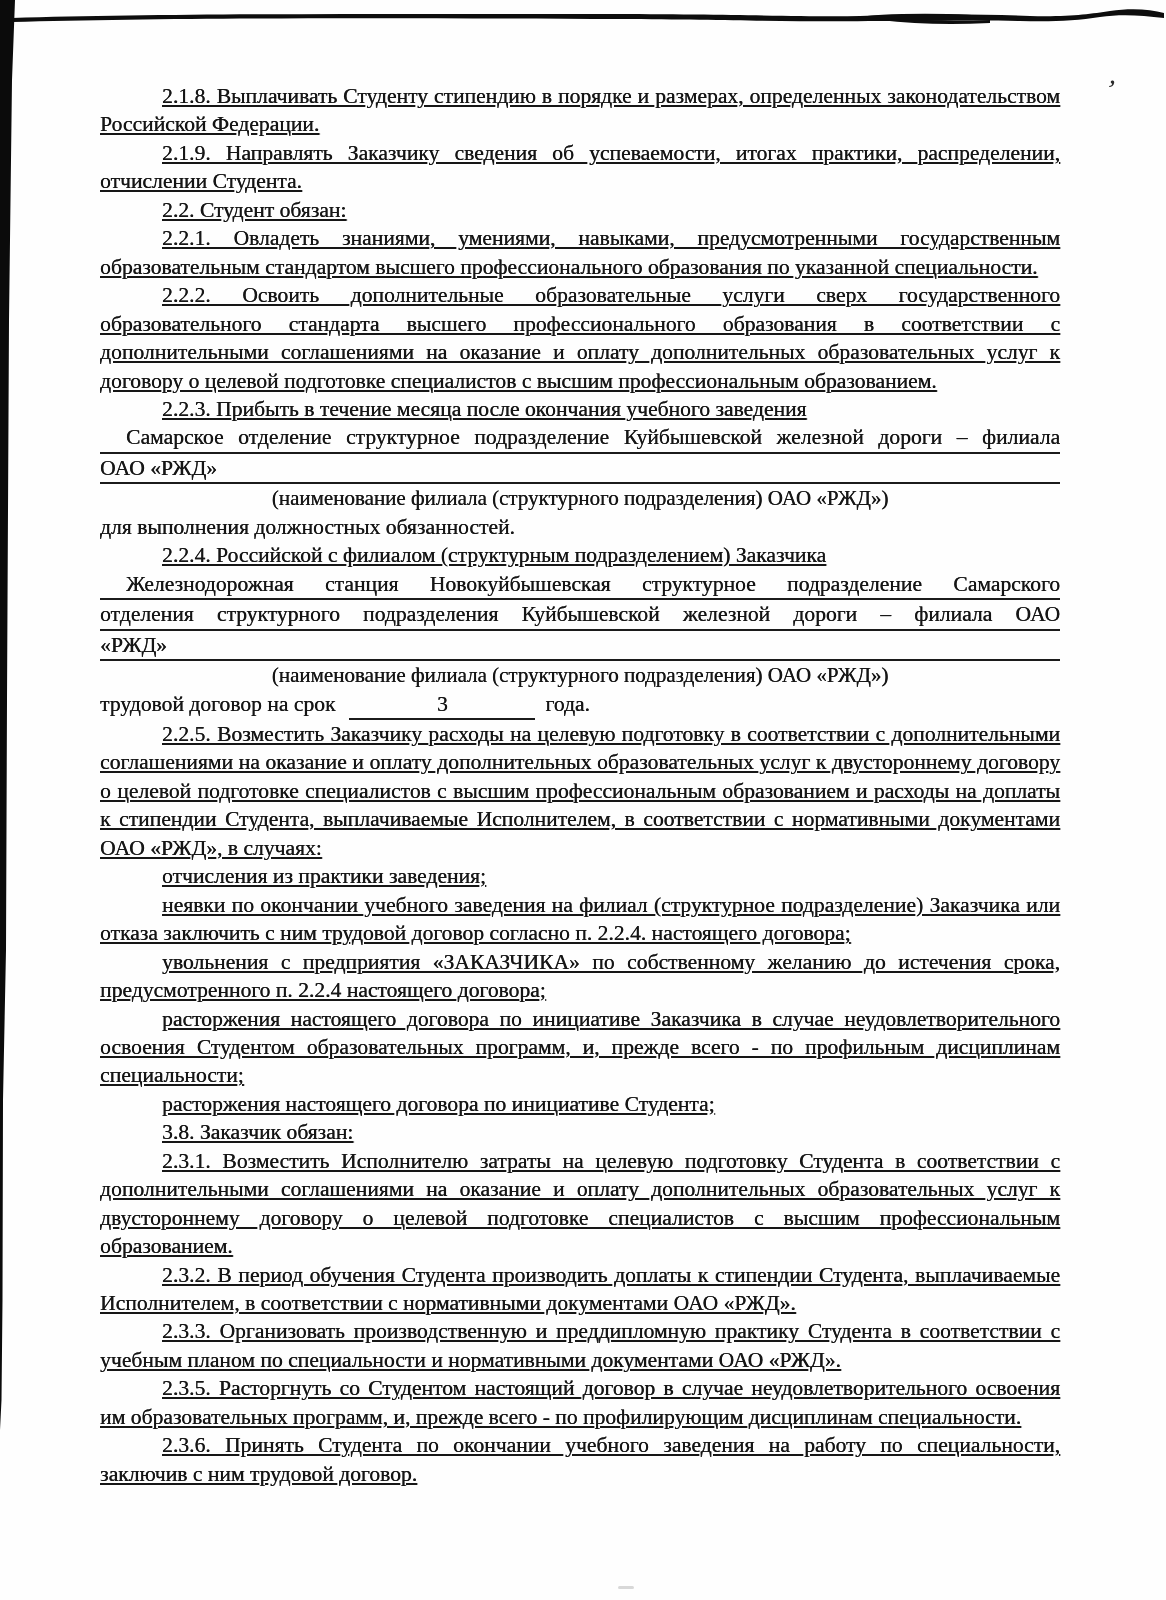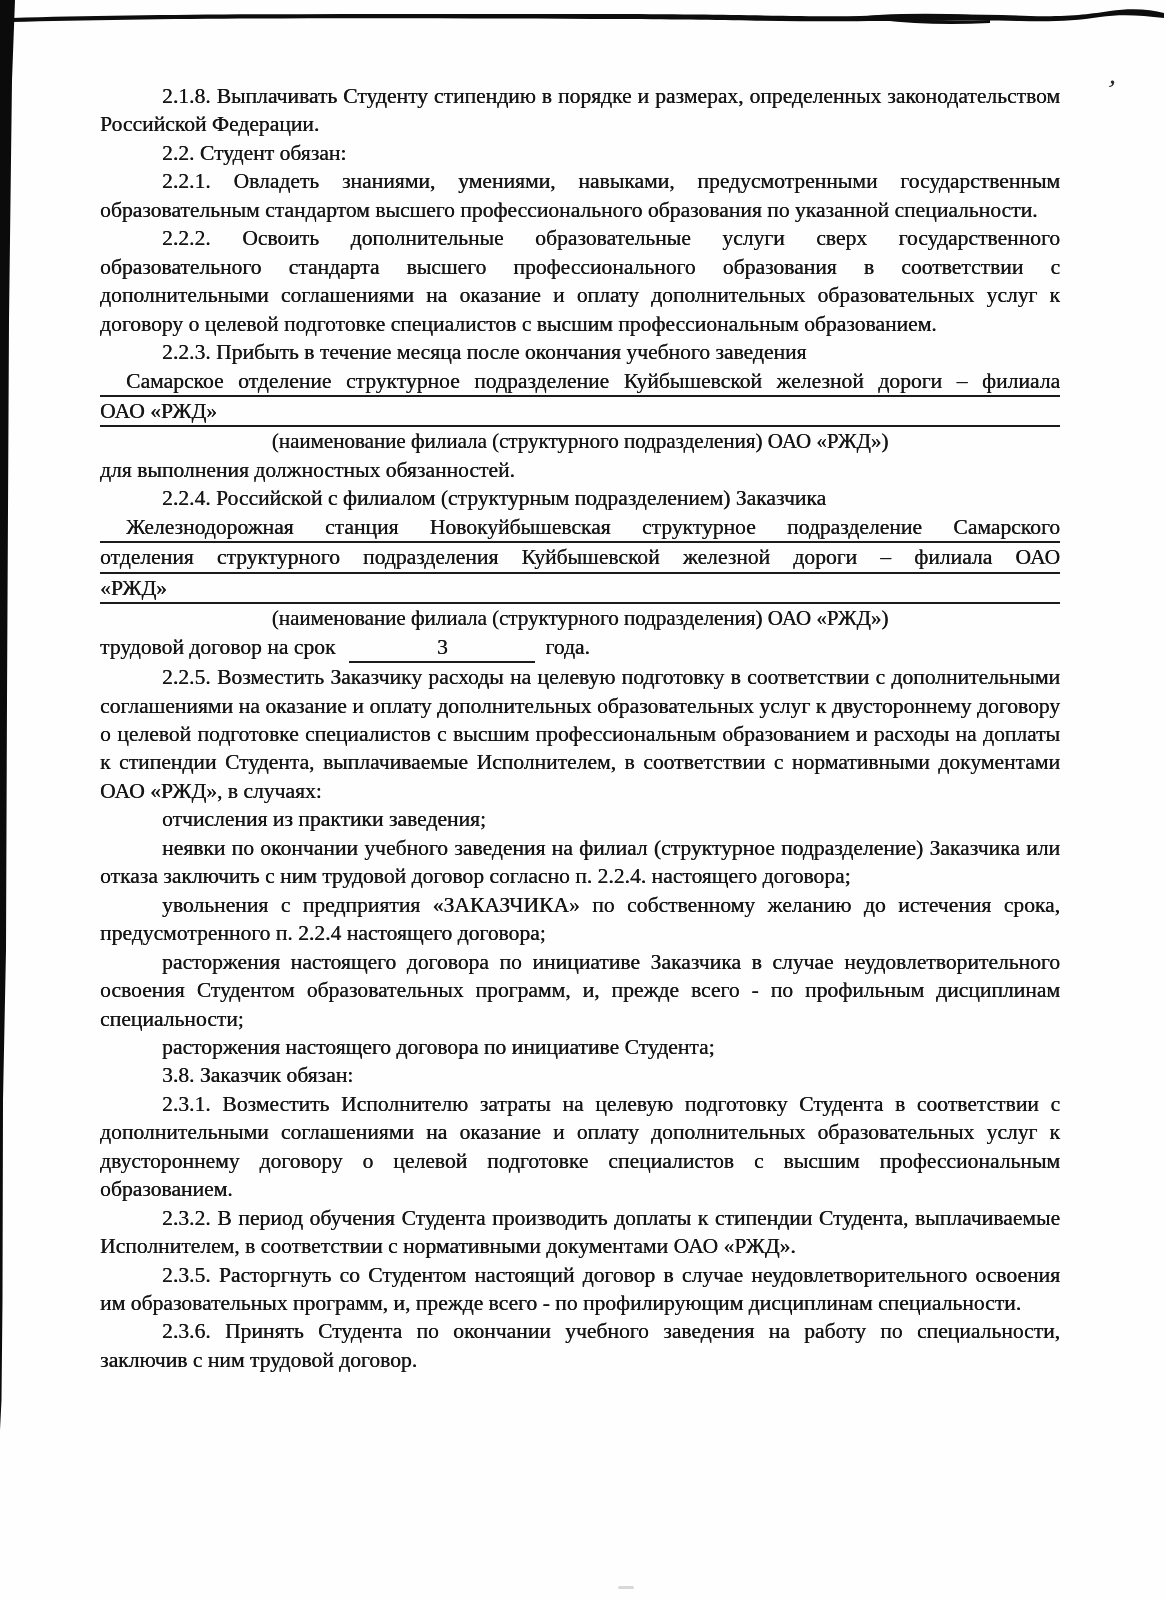--- a/index.html
+++ b/index.html
@@ -22,21 +22,21 @@
     position:absolute;left:618px;top:1586px;width:16px;height:3px;
     background:#c7c7c7;border-radius:2px;opacity:.7;
   }
   .content{
     position:absolute;left:100px;top:82px;width:960px;
     font-size:21.6px;line-height:28.45px;
     text-align:justify;
     text-shadow:0.35px 0 0 currentColor;
   }
   .content p{margin:0;}
-  .ind{text-indent:62px;}
+  .ind{text-indent:62px;text-decoration:underline;}
   .fill{
     border-bottom:2.5px solid #1b1b1b;
     text-align:justify;text-align-last:justify;
     white-space:nowrap;overflow:hidden;
   }
   .fill-first{text-indent:26px;}
   .fill-last{text-align-last:left;}
   .caption{text-align:center;text-align-last:center;font-size:21px;}
   .blank{
     display:inline-block;width:186px;
@@ -61,20 +61,21 @@
   <svg class="scan-left" viewBox="0 0 20 1600" preserveAspectRatio="none">
     <polygon fill="#0b0b0b" points="0,0 15,0 12,80 9,320 7,700 6,950 3,1100 2.5,1300 1.5,1400 0,1430"></polygon>
   </svg>
 
   <span class="stray-mark">’</span>
 
   <div class="bottom-smudge"></div>
 
   <div class="content">
     <p class="ind">2.1.8. Выплачивать Студенту стипендию в порядке и размерах, определенных законодательством Российской Федерации.</p>
+    <p class="ind">2.1.9. Направлять Заказчику сведения об успеваемости, итогах практики, распределении, отчислении Студента.</p>
     <p class="ind">2.2. Студент обязан:</p>
     <p class="ind">2.2.1. Овладеть знаниями, умениями, навыками, предусмотренными государственным образовательным стандартом высшего профессионального образования по указанной специальности.</p>
     <p class="ind">2.2.2. Освоить дополнительные образовательные услуги сверх государственного образовательного стандарта высшего профессионального образования в соответствии с дополнительными соглашениями на оказание и оплату дополнительных образовательных услуг к договору о целевой подготовке специалистов с высшим профессиональным образованием.</p>
     <p class="ind">2.2.3. Прибыть в течение месяца после окончания учебного заведения</p>
 
     <p class="fill fill-first">Самарское отделение структурное подразделение Куйбышевской железной дороги – филиала</p>
     <p class="fill fill-last">ОАО «РЖД»</p>
     <p class="caption">(наименование филиала (структурного подразделения) ОАО «РЖД»)</p>
     <p>для выполнения должностных обязанностей.</p>
 
@@ -89,16 +90,17 @@
     <p class="ind">2.2.5. Возместить Заказчику расходы на целевую подготовку в соответствии с дополнительными соглашениями на оказание и оплату дополнительных образовательных услуг к двустороннему договору о целевой подготовке специалистов с высшим профессиональным образованием и расходы на доплаты к стипендии Студента, выплачиваемые Исполнителем, в соответствии с нормативными документами ОАО «РЖД», в случаях:</p>
     <p class="ind">отчисления из практики заведения;</p>
     <p class="ind">неявки по окончании учебного заведения на филиал (структурное подразделение) Заказчика или отказа заключить с ним трудовой договор согласно п. 2.2.4. настоящего договора;</p>
     <p class="ind">увольнения с предприятия «ЗАКАЗЧИКА» по собственному желанию до истечения срока, предусмотренного п. 2.2.4 настоящего договора;</p>
     <p class="ind">расторжения настоящего договора по инициативе Заказчика в случае неудовлетворительного освоения Студентом образовательных программ, и, прежде всего - по профильным дисциплинам специальности;</p>
     <p class="ind">расторжения настоящего договора по инициативе Студента;</p>
 
     <p class="ind">3.8. Заказчик обязан:</p>
     <p class="ind">2.3.1. Возместить Исполнителю затраты на целевую подготовку Студента в соответствии с дополнительными соглашениями на оказание и оплату дополнительных образовательных услуг к двустороннему договору о целевой подготовке специалистов с высшим профессиональным образованием.</p>
     <p class="ind">2.3.2. В период обучения Студента производить доплаты к стипендии Студента, выплачиваемые Исполнителем, в соответствии с нормативными документами ОАО «РЖД».</p>
+    <p class="ind">2.3.3. Организовать производственную и преддипломную практику Студента в соответствии с учебным планом по специальности и нормативными документами ОАО «РЖД».</p>
     <p class="ind">2.3.5. Расторгнуть со Студентом настоящий договор в случае неудовлетворительного освоения им образовательных программ, и, прежде всего - по профилирующим дисциплинам специальности.</p>
     <p class="ind">2.3.6. Принять Студента по окончании учебного заведения на работу по специальности, заключив с ним трудовой договор.</p>
   </div>
 </div>
 
 </body></html>

